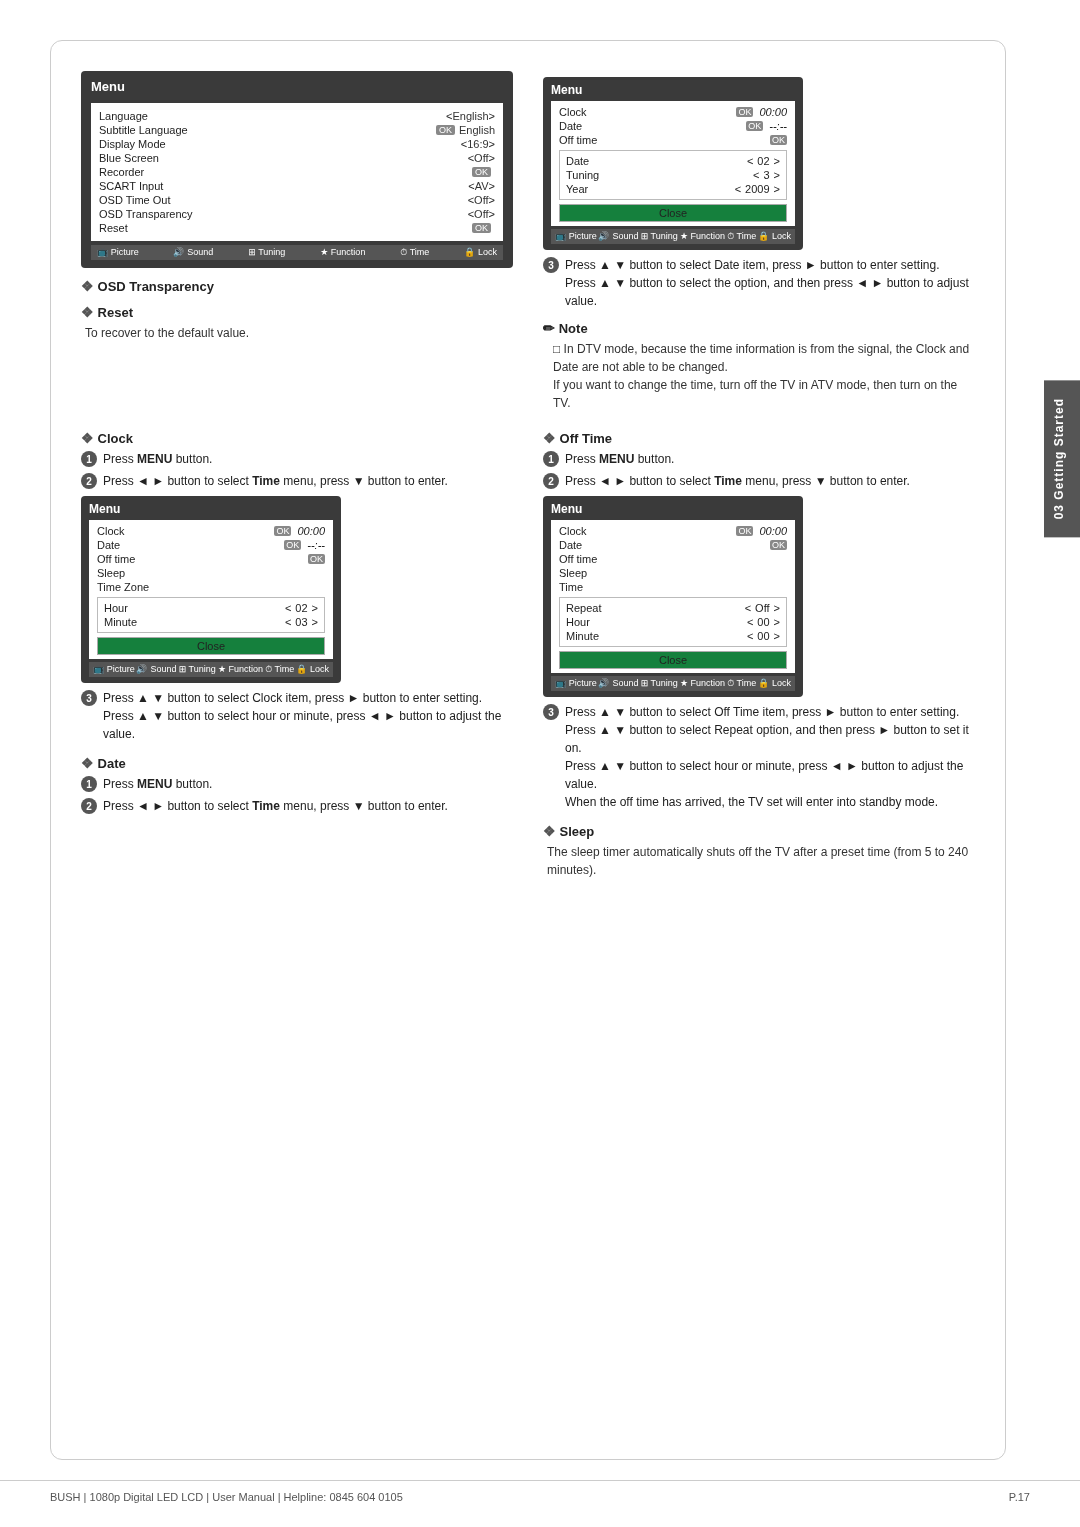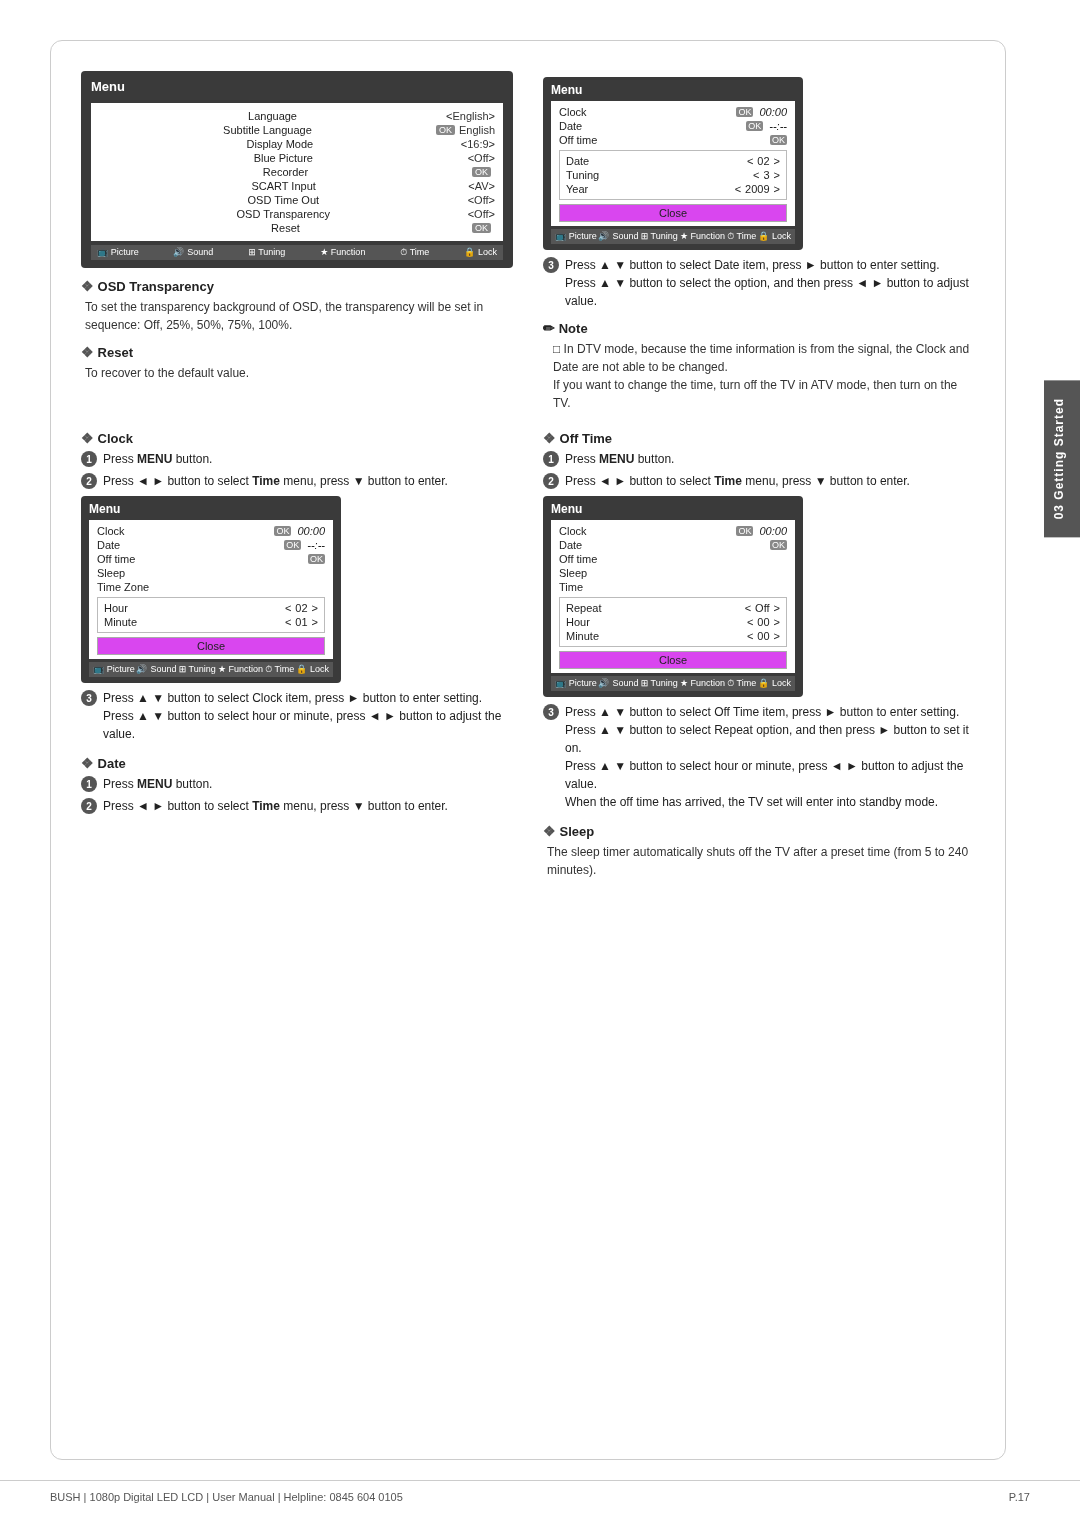--- a/index.html
+++ b/index.html
@@ -89,21 +89,21 @@
 
     .menu-row {
       display: flex;
       justify-content: space-between;
       align-items: center;
       font-size: 11px;
       padding: 1px 0;
       color: #222;
     }
 
-    .menu-row-label { flex: 1; text-align: center; }
+    .menu-row-label { flex: 1; }
     .menu-row-value { color: #333; }
     .menu-row-ok {
       background: #888;
       color: #fff;
       font-size: 9px;
       padding: 0 3px;
       border-radius: 2px;
       margin-right: 4px;
     }
 
@@ -227,21 +227,21 @@
 
     .popup-sub-row {
       display: flex;
       align-items: center;
       gap: 4px;
       font-size: 11px;
       padding: 1px 0;
     }
 
     .popup-close-btn {
-      background: #d946ef;
+      background: #15803d;
       border: 1px solid #aaa;
       text-align: center;
       font-size: 11px;
       padding: 2px 0;
       margin-top: 4px;
       width: 100%;
     }
 
     .menu-popup-footer {
       display: flex;
@@ -328,21 +328,21 @@
                 <span class="menu-row-ok">OK</span>
                 <span class="menu-row-value">English</span>
               </div>
             <div class="menu-row">
                 <span class="menu-row-label">Display Mode</span>
                 <span>&lt;</span>
                 <span class="menu-row-value">16:9</span>
                 <span>&gt;</span>
               </div>
             <div class="menu-row">
-                <span class="menu-row-label">Blue Picture</span>
+                <span class="menu-row-label">Blue Screen</span>
                 <span>&lt;</span>
                 <span class="menu-row-value">Off</span>
                 <span>&gt;</span>
               </div>
             <div class="menu-row">
                 <span class="menu-row-label">Recorder</span>
                 <span class="menu-row-ok">OK</span>
               </div>
             <div class="menu-row">
                 <span class="menu-row-label">SCART Input</span>
@@ -374,21 +374,20 @@
             <span class="mf-item">★ Function</span>
             <span class="mf-item">⏱ Time</span>
             <span class="mf-item">🔒 Lock</span>
           </div>
         </div>
 
         <div class="section-heading">
           <span class="diamond">❖</span>
           <span>OSD Transparency</span>
         </div>
-        <div class="section-body">To set the transparency background of OSD, the transparency will be set in sequence: Off, 25%, 50%, 75%, 100%.</div>
 
         <div class="section-heading">
           <span class="diamond">❖</span>
           <span>Reset</span>
         </div>
         <div class="section-body">To recover to the default value.</div>
       </div>
 
       <div class="col-right">
 
@@ -508,21 +507,21 @@
             <div class="popup-sub-box">
               <div class="popup-sub-row">
                 <span style="flex:1">Hour</span>
                 <span>&lt;</span>
                 <span>02</span>
                 <span>&gt;</span>
               </div>
               <div class="popup-sub-row">
                 <span style="flex:1">Minute</span>
                 <span>&lt;</span>
-                <span>01</span>
+                <span>03</span>
                 <span>&gt;</span>
               </div>
             </div>
             <div class="popup-close-btn">Close</div>
           </div>
           <div class="menu-popup-footer">
             <span class="mf-item">📺 Picture</span>
             <span class="mf-item">🔊 Sound</span>
             <span class="mf-item">⊞ Tuning</span>
             <span class="mf-item">★ Function</span>

